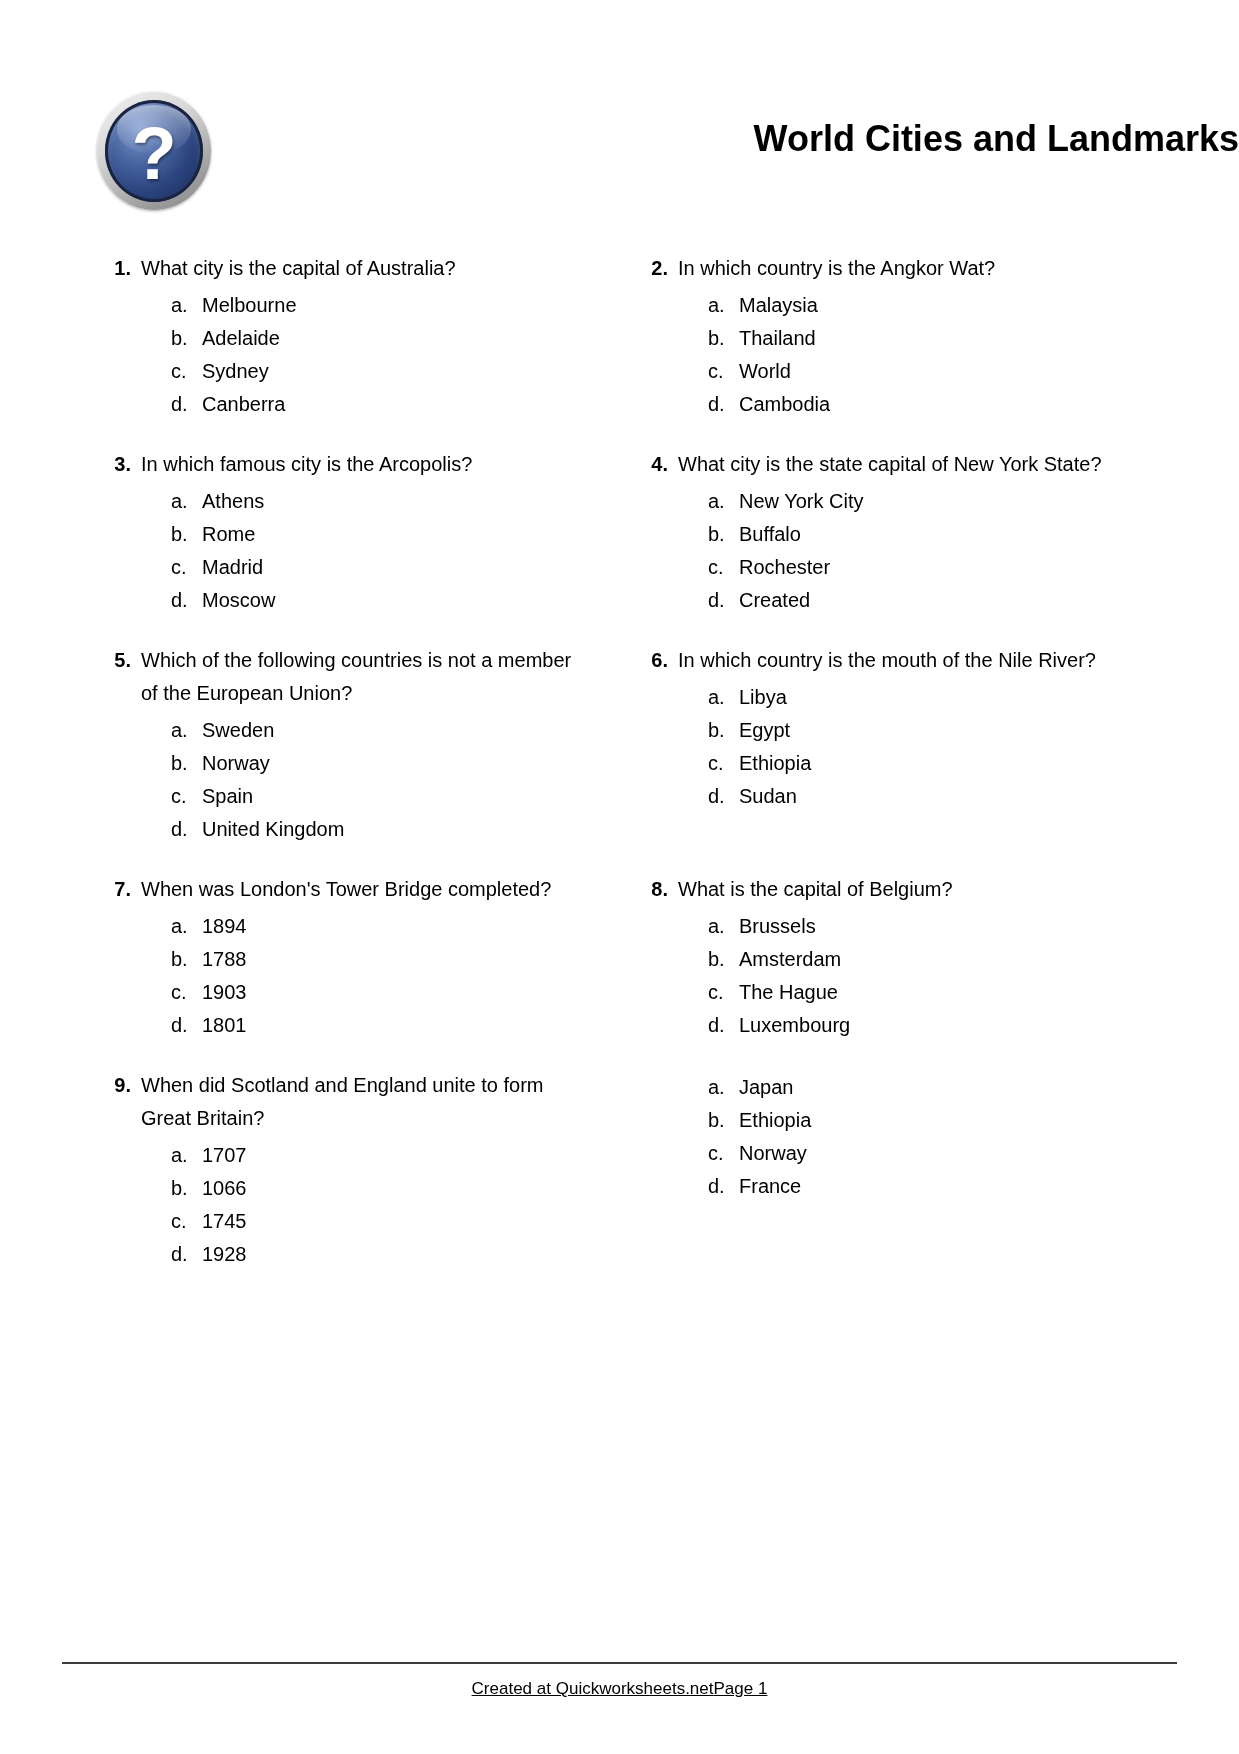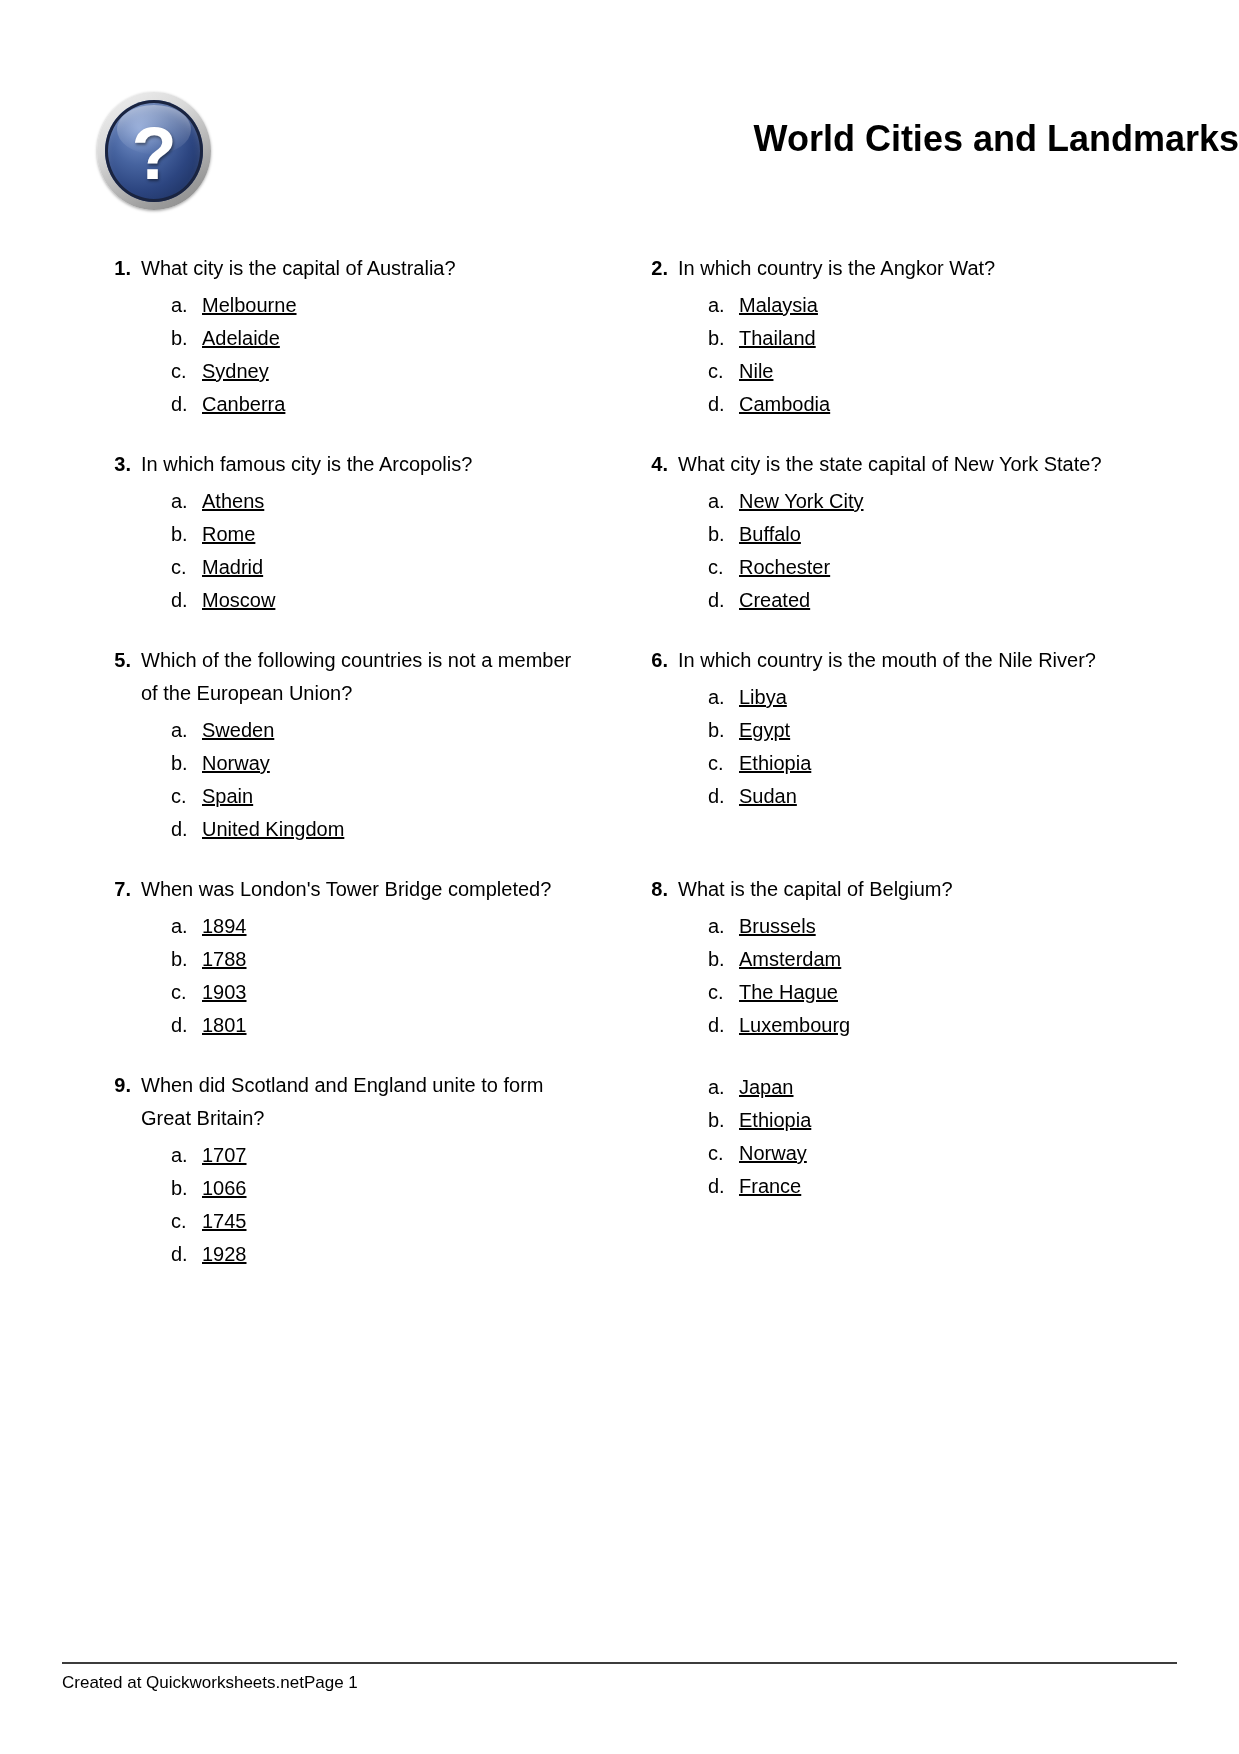--- a/index.html
+++ b/index.html
@@ -84,34 +84,35 @@
     width: 36px;
     text-align: right;
     font-weight: bold;
     margin-right: 10px;
     white-space: nowrap;
   }
   .q-text { flex: 1 1 auto; }
   .q-options { margin-left: 76px; padding-top: 2px; }
   .opt { display: flex; }
   .o-letter { flex: 0 0 22px; width: 22px; margin-right: 9px; }
-  .o-text { flex: 1 1 auto; text-decoration: underline; }
+  .o-text { flex: 1 1 auto; }
 
   
   .footer {
     position: absolute;
     left: 62px;
     width: 1115px;
     top: 1662px;
     border-top: 2px solid #3c3c3c;
-    padding-top: 9px;
+    padding-top: 15px;
     display: flex;
-    justify-content: flex-start;
+    justify-content: center;
     font-size: 17px;
     color: #000000;
+    text-decoration: underline;
   }
 </style>
 </head>
 <body>
 
 <div class="page">
 
   <div class="header">
     <div class="q-icon">
       <div class="inner">
@@ -162,21 +163,21 @@
       <span class="o-text">Malaysia</span>
     </div>
 
     <div class="opt">
       <span class="o-letter">b.</span>
       <span class="o-text">Thailand</span>
     </div>
 
     <div class="opt">
       <span class="o-letter">c.</span>
-      <span class="o-text">Nile</span>
+      <span class="o-text">World</span>
     </div>
 
     <div class="opt">
       <span class="o-letter">d.</span>
       <span class="o-text">Cambodia</span>
     </div>
   </div>
     </div>
 
     <div class="question">

